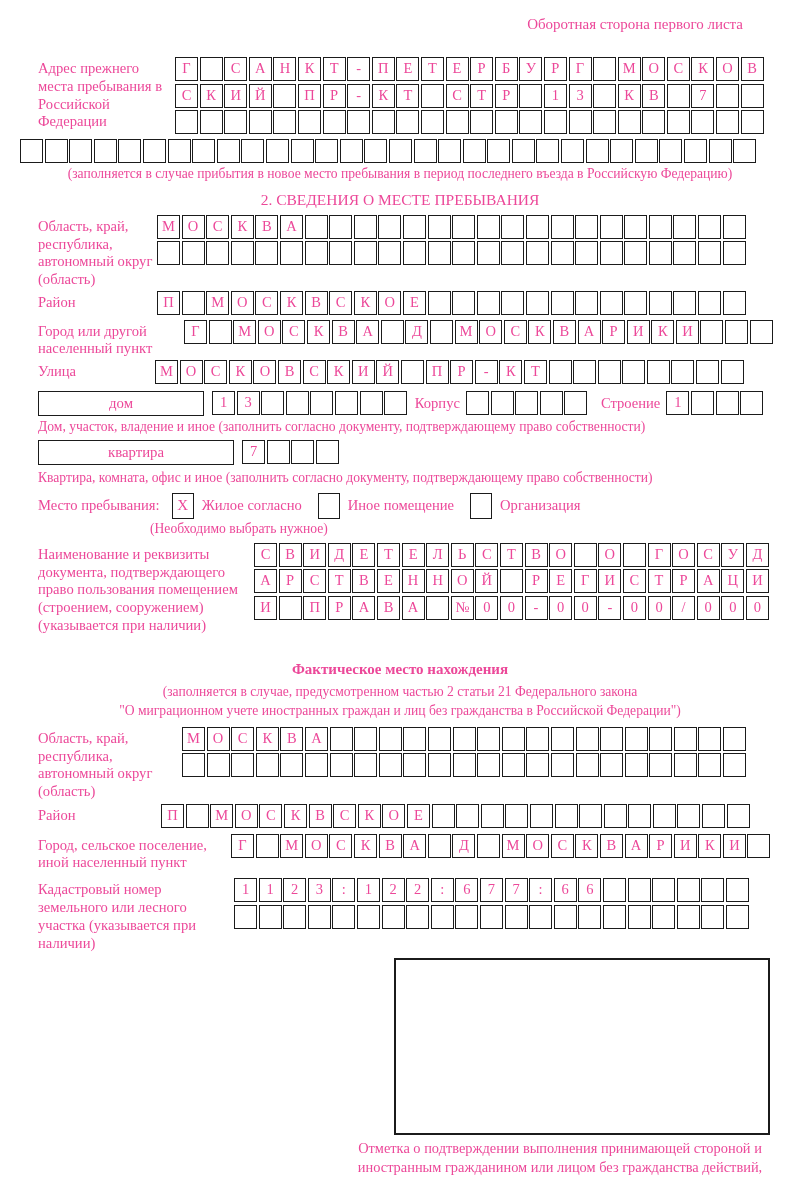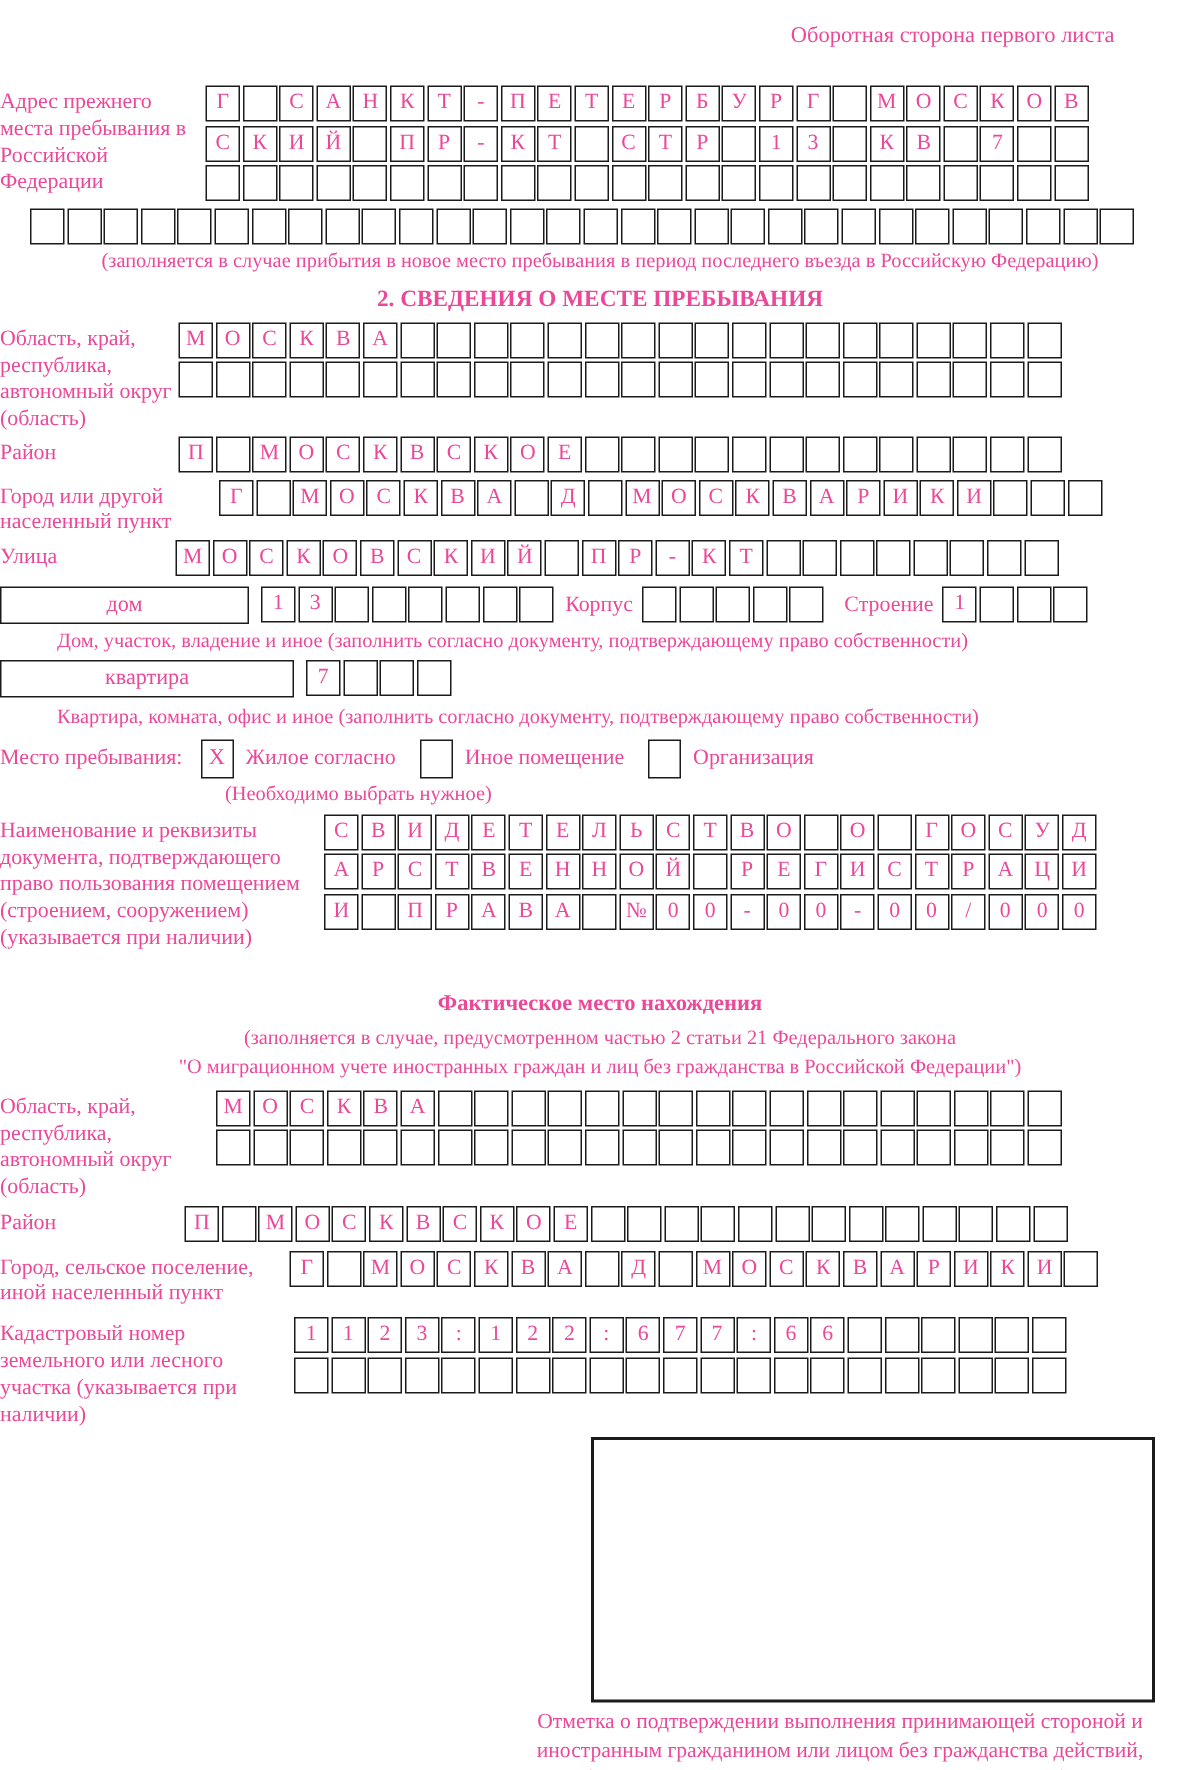--- a/index.html
+++ b/index.html
@@ -4,38 +4,38 @@
 <style>
   html,body { margin:0; padding:0; background:#ffffff; }
   .page {
     position:relative; width:800px; height:1180px; margin:0 auto;
     background:#ffffff; color:#ec4899;
     font-family:"Liberation Serif","DejaVu Serif",serif;
     overflow:hidden;
   }
   .hdr { text-align:right; padding:16px 57px 0 0; font-size:15px; }
 
-  .frow { display:flex; align-items:flex-start; }
+  .frow { display:flex; align-items:flex-start; padding-left:38px; }
   .lbl  { flex-shrink:0; font-size:14.6px; line-height:1.22; padding-top:3px; }
   .w137{width:137px}.w119{width:119px}.w146{width:146px}.w117{width:117px}
   .w216{width:216px}.w144{width:144px}.w123{width:123px}.w193{width:193px}.w196{width:196px}
 
   .cellrow { white-space:nowrap; height:24px; margin-bottom:2.6px; }
   .cell {
     display:inline-block; box-sizing:border-box;
     width:23px; height:24px; border:1.6px solid #1b1b1b;
     margin-right:1.6px; text-align:center;
     font-size:14.5px; line-height:21px; vertical-align:top;
     background:#fff;
   }
   .fullrow { padding-left:20px; margin-top:2px; }
 
   .caption { font-size:13.6px; line-height:1.25; }
   .center  { text-align:center; }
-  .sec-title { font-weight:bold; font-size:15.5px; margin-top:8px; }
+  .sec-title { font-weight:normal; font-size:15.5px; margin-top:8px; }
   .sub-title { font-weight:bold; font-size:15px; margin-top:26px; }
 
   .mt2{margin-top:2px}.mt3{margin-top:3px}.mt4{margin-top:4px}
   .mt6{margin-top:6px}.mt7{margin-top:7px}.mt24{margin-top:24px}
 
   .widebox {
     box-sizing:border-box; flex-shrink:0; height:25px; border:1.7px solid #1b1b1b;
     text-align:center; font-size:14.8px; line-height:22px; background:#fff;
   }
   .wb166{width:166px}.wb196{width:196px}

